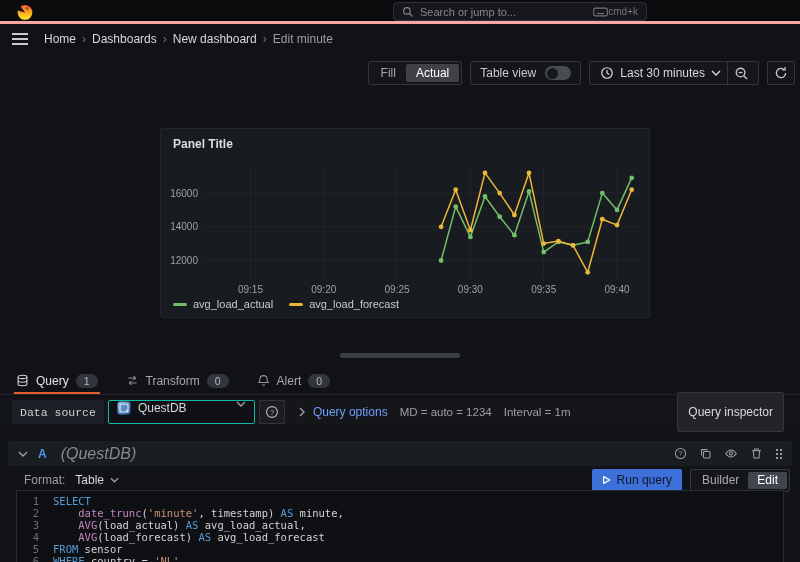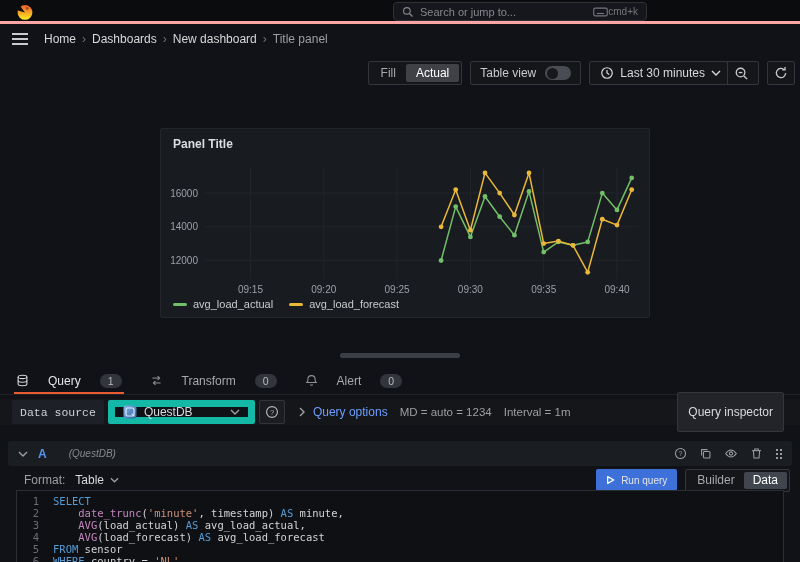--- a/index.html
+++ b/index.html
@@ -48,56 +48,56 @@
   .legend{position:absolute;left:12px;bottom:7px;display:flex;gap:16px;align-items:center;}
   .legend-item{display:flex;align-items:center;gap:6px;font-size:11px;color:#c9cacc;cursor:pointer;}
   .legend-swatch{width:14px;height:3px;border-radius:2px;display:inline-block;}
 
   
   .rhandle{position:absolute;left:340px;top:353px;width:120px;height:5px;border-radius:3px;background:#3c3e45;cursor:row-resize;}
 
   
   .tabsrow{position:absolute;left:0;top:367px;width:800px;height:28px;border-bottom:1px solid #202226;
     display:flex;align-items:stretch;padding-left:14px;gap:24px;}
-  .tab{display:flex;align-items:center;gap:19px;font-size:12px;color:#a6a8ad;position:relative;cursor:pointer;padding:0 2px;}
+  .tab{display:flex;align-items:center;gap:7px;font-size:12px;color:#a6a8ad;position:relative;cursor:pointer;padding:0 2px;}
   .tab .ticon{color:#8e9196;display:flex;}
   .tab.active{color:#e3e4e6;font-weight:500;}
   .tab.active .ticon{color:#d8d9da;}
   .tab.active::after{content:'';position:absolute;left:0;right:0;bottom:0;height:2px;background:#EB5B32;}
   .badge{background:#33353c;color:#b8babd;border-radius:9px;padding:1px 8px;font-size:10.5px;font-weight:400;}
 
   
   .dsrow{position:absolute;left:0;top:399px;width:800px;height:26px;display:flex;align-items:center;padding:0 16px 0 12px;background:#14161a;}
   .ds-label{background:#1d2026;color:#d0d1d3;font-size:11.5px;font-weight:500;height:24px;display:flex;align-items:center;padding:0 8px;border-radius:2px;font-family:Liberation Mono, monospace;}
-  .ds-select{margin-left:4px;width:147px;height:24px;background:#0f1116;border:7px solid #14b8a6;border-radius:2px;
-    display:flex;align-items:center;gap:7px;padding:0 8px;cursor:pointer;}
+  .ds-select{margin-left:4px;width:147px;height:24px;background:#0f1116;border:1px solid #14b8a6;border-radius:2px;
+    display:flex;gap:7px;padding:0 8px;cursor:pointer;}
   .ds-select .name{font-size:12px;color:#d8d9da;flex:1;}
   .helpbtn{margin-left:4px;width:26px;height:24px;border:1px solid #33353b;border-radius:2px;display:flex;align-items:center;justify-content:center;color:#b9bbbe;cursor:pointer;background:#1b1d22;}
   .qopts{display:flex;align-items:center;gap:8px;margin-left:14px;cursor:pointer;}
   .qopts .arrow{color:#9d9fa3;display:flex;}
   .qopts-label{color:#6E9FFF;font-size:12px;font-weight:500;}
   .qopts-sum{color:#9d9fa3;font-size:11.5px;margin-left:12px;}
   .qinspector{margin-left:auto;height:40px;border:1px solid #34363c;border-radius:2px;background:#222429;
     color:#d8d9da;font-size:12px;display:flex;align-items:center;padding:0 10px;cursor:pointer;}
 
   
   .qheader{position:absolute;left:8px;top:441px;width:784px;height:25px;background:#1a1d22;border-radius:2px;
     display:flex;align-items:center;padding:0 10px;gap:10px;}
   .qheader .chev{color:#9d9fa3;display:flex;cursor:pointer;}
   .refid{color:#5794F2;font-size:12px;font-weight:700;}
-  .dshint{color:#87898e;font-size:10px;font-style:italic;margin-left:12px;}
+  .dshint{color:#87898e;font-size:16px;font-style:italic;margin-left:4px;}
   .qicons{margin-left:auto;display:flex;align-items:center;gap:12px;color:#9b9da2;}
   .qicon{display:flex;cursor:pointer;}
   .grip{width:7px;height:11px;background-image:radial-gradient(currentColor 1.1px,transparent 1.1px);background-size:4px 4px;background-position:0 0;cursor:grab;}
 
   .fmtrow{position:absolute;left:8px;top:468px;width:784px;height:24px;display:flex;align-items:center;padding:0 2px 0 16px;}
   .fmt-label{color:#9d9fa3;font-size:12px;}
   .fmt-value{color:#d8d9da;font-size:12px;margin-left:10px;cursor:pointer;display:flex;align-items:center;gap:6px;}
   .fmt-value .chev{color:#9d9fa3;display:flex;}
-  .runbtn{margin-left:auto;height:22px;background:#3D71D9;border-radius:2px;color:#e5e5e5;font-size:10px;font-weight:500;
+  .runbtn{margin-left:auto;height:22px;background:#3D71D9;border-radius:2px;color:#0f172a;font-size:12px;font-weight:500;
     display:flex;align-items:center;gap:6px;padding:0 10px;cursor:pointer;border:none;}
   .bc-group{margin-left:8px;border:1px solid #34363c;border-radius:2px;display:flex;padding:2px;background:#141619;}
   .bc-opt{padding:0 9px;font-size:12px;line-height:17px;color:#a6a8ad;cursor:pointer;border-radius:2px;}
   .bc-opt.active{background:#41454d;color:#fff;font-weight:500;}
 
   
   .codebox{position:absolute;left:16px;top:490px;width:768px;height:80px;background:#0e1014;border:1px solid #2a2d34;
     padding-top:4px;cursor:text;}
   .code-line{display:flex;height:12px;line-height:12px;font-family:"DejaVu Sans Mono",monospace;font-size:10.5px;white-space:pre;}
   .line-num{width:36px;text-align:right;padding-right:14px;color:#6b6e76;flex:none;}
@@ -137,21 +137,21 @@
   <div class="hamburger">
       <i></i>
     </div>
   <nav style="display:flex;align-items:center;">
     <span class="crumb">Home</span>
     <span class="crumb-sep">›</span>
     <span class="crumb">Dashboards</span>
     <span class="crumb-sep">›</span>
     <span class="crumb">New dashboard</span>
     <span class="crumb-sep">›</span>
-    <span class="crumb current">Title panel</span>
+    <span class="crumb current">Edit minute</span>
   </nav>
 </div>
 
 <div class="controls">
   <div class="ctl-group seg-group">
     <span class="seg">Fill</span>
     <span class="seg active">Actual</span>
   </div>
   <div class="ctl-group tv-group">
     <span>Table view</span>
@@ -374,21 +374,21 @@
     </span>
   </span>
   <button class="runbtn">
     <svg width="9" height="10" viewBox="0 0 10 10">
       <polygon points="1.8,1.3 8.6,5 1.8,8.7" fill="none" stroke="#ffffff" stroke-width="1.4" stroke-linejoin="round"></polygon>
     </svg>
     <span>Run query</span>
   </button>
   <span class="bc-group">
     <span class="bc-opt">Builder</span>
-    <span class="bc-opt active">Data</span>
+    <span class="bc-opt active">Edit</span>
   </span>
 </div>
 
 <div class="codebox">
   <div>
       <div class="code-line"><span class="line-num">1</span><span><span style="color: rgb(86, 156, 214);">SELECT</span></span></div>
       <div class="code-line"><span class="line-num">2</span><span><span style="color: rgb(212, 212, 212);">    </span><span style="color: rgb(197, 134, 192);">date_trunc</span><span style="color: rgb(212, 212, 212);">(</span><span style="color: rgb(206, 145, 120);">'minute'</span><span style="color: rgb(212, 212, 212);">, timestamp) </span><span style="color: rgb(86, 156, 214);">AS</span><span style="color: rgb(212, 212, 212);"> minute,</span></span></div>
       <div class="code-line"><span class="line-num">3</span><span><span style="color: rgb(212, 212, 212);">    </span><span style="color: rgb(197, 134, 192);">AVG</span><span style="color: rgb(212, 212, 212);">(load_actual) </span><span style="color: rgb(86, 156, 214);">AS</span><span style="color: rgb(212, 212, 212);"> avg_load_actual,</span></span></div>
       <div class="code-line"><span class="line-num">4</span><span><span style="color: rgb(212, 212, 212);">    </span><span style="color: rgb(197, 134, 192);">AVG</span><span style="color: rgb(212, 212, 212);">(load_forecast) </span><span style="color: rgb(86, 156, 214);">AS</span><span style="color: rgb(212, 212, 212);"> avg_load_forecast</span></span></div>
       <div class="code-line"><span class="line-num">5</span><span><span style="color: rgb(86, 156, 214);">FROM</span><span style="color: rgb(212, 212, 212);"> sensor</span></span></div>

